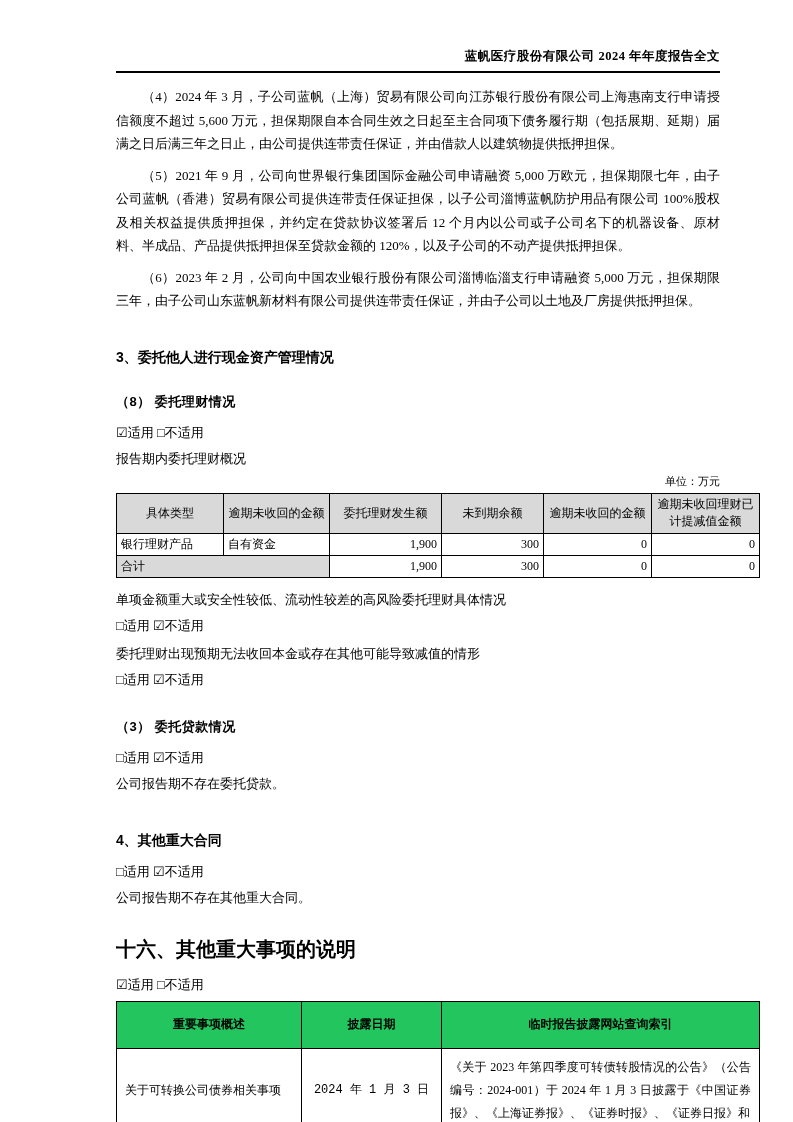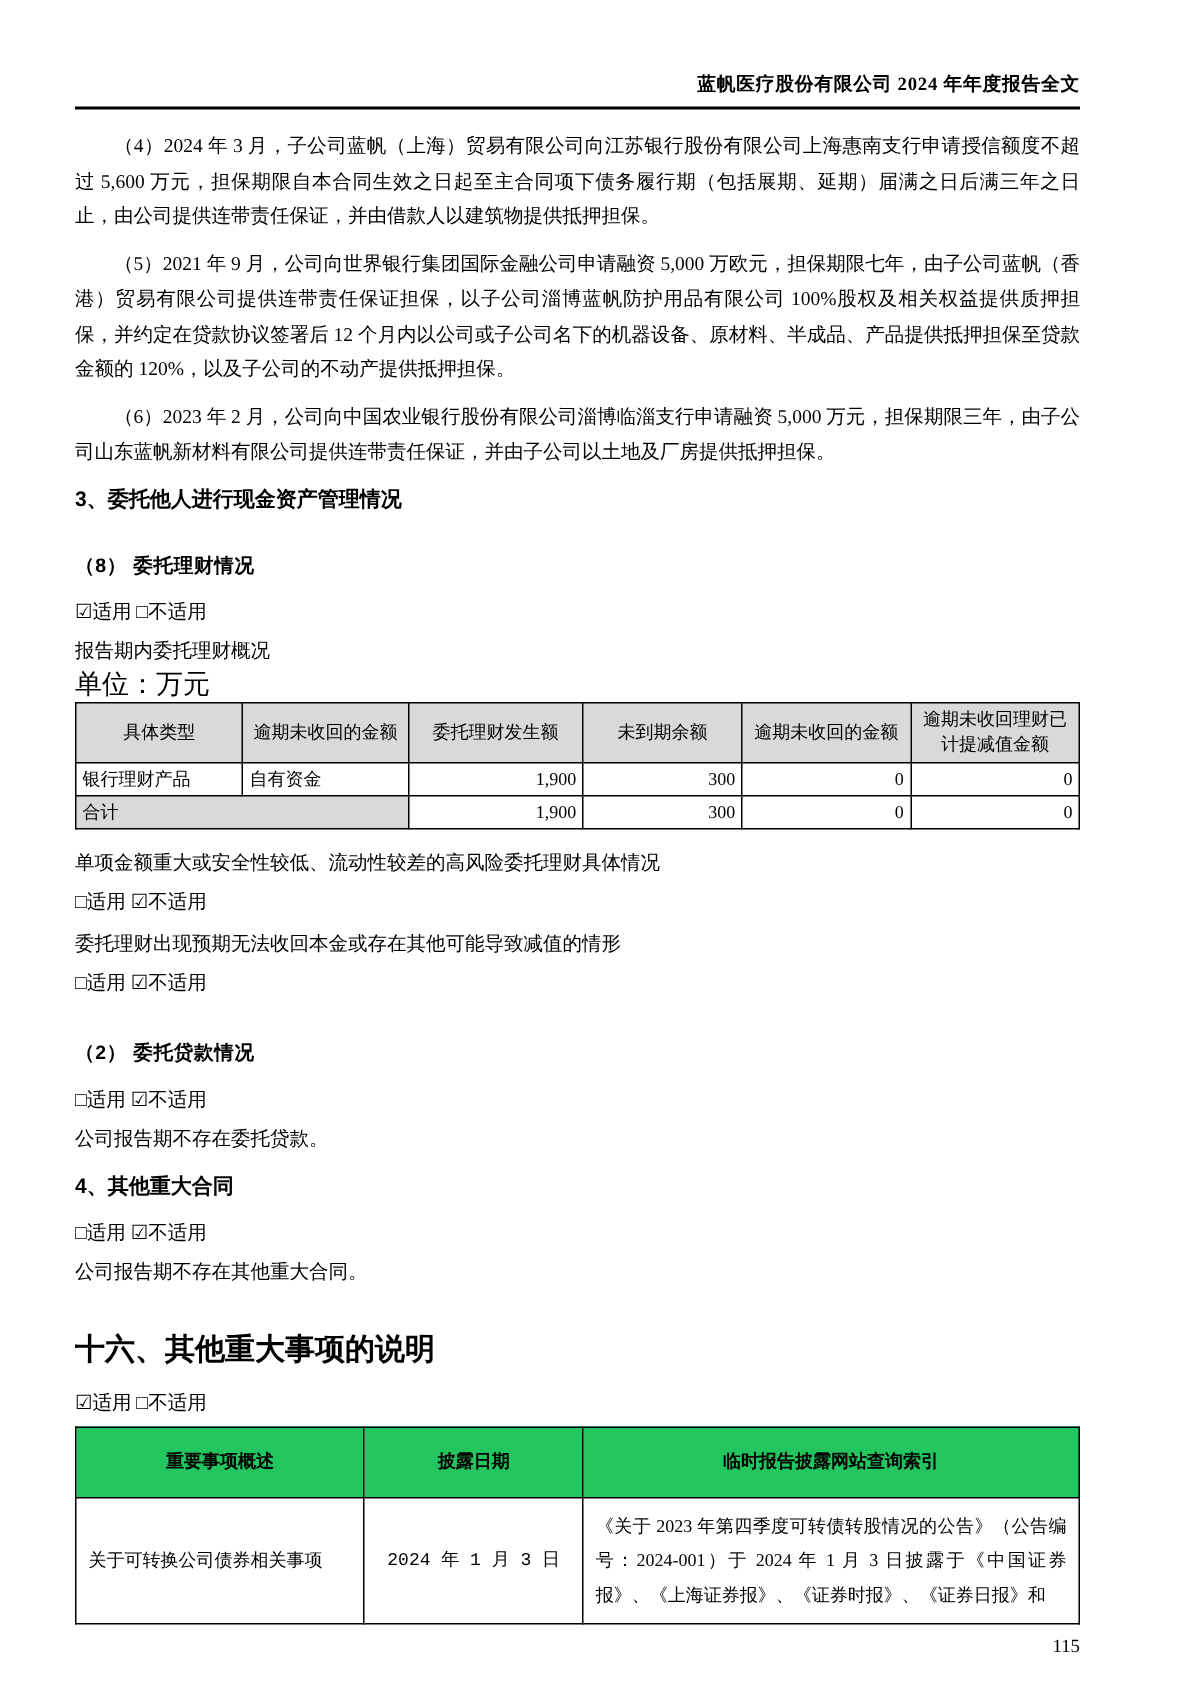--- a/index.html
+++ b/index.html
@@ -5,21 +5,21 @@
   * { margin: 0; padding: 0; box-sizing: border-box; }
   html, body { background: #ffffff; }
   body {
     width: 793px; height: 1122px;
     font-family: "Liberation Serif", "DejaVu Serif", serif;
     color: #000;
   }
   .page {
     position: relative;
     width: 793px; height: 1122px;
-    padding: 48px 73px 0 50px;
+    padding: 48px 73px 0 116px;
     background: #fff;
     overflow: hidden;
   }
   
   .doc-header {
     text-align: right;
     font-size: 12.5px;
     font-weight: bold;
     padding-bottom: 6px;
     border-bottom: 2px solid #000;
@@ -32,21 +32,21 @@
     text-align: justify;
     text-indent: 2em;
     margin-top: 8px;
   }
   .para:first-of-type { margin-top: 12px; }
   
   h2.sec {
     font-family: "Liberation Sans", "DejaVu Sans", sans-serif;
     font-size: 14px;
     font-weight: bold;
-    margin-top: 11px;
+    margin-top: 36px;
   }
   h3.subsec {
     font-family: "Liberation Sans", "DejaVu Sans", sans-serif;
     font-size: 13px;
     font-weight: bold;
     margin-top: 26px;
     letter-spacing: 0.5px;
   }
   h1.chapter {
     font-family: "Liberation Sans", "DejaVu Sans", sans-serif;
@@ -55,22 +55,22 @@
     margin-top: 26px;
   }
   
   .line {
     font-size: 13px;
     line-height: 24px;
     margin-top: 2px;
   }
   .check-line { margin-top: 10px; }
   .unit-line {
-    text-align: left;
-    font-size: 18px;
+    text-align: right;
+    font-size: 11px;
     line-height: 20px;
     margin-top: 0;
   }
   
   table {
     border-collapse: collapse;
     width: 100%;
     table-layout: fixed;
     margin-top: 2px;
   }
@@ -165,21 +165,21 @@
         <td class="num">0</td>
       </tr>
     </tbody>
   </table>
 
   <div class="line" style="margin-top:10px">单项金额重大或安全性较低、流动性较差的高风险委托理财具体情况</div>
   <div class="line">□适用 ☑不适用</div>
   <div class="line" style="margin-top:4px">委托理财出现预期无法收回本金或存在其他可能导致减值的情形</div>
   <div class="line">□适用 ☑不适用</div>
 
-  <h3 class="subsec">（2） 委托贷款情况</h3>
+  <h3 class="subsec">（3） 委托贷款情况</h3>
   <div class="line check-line">□适用 ☑不适用</div>
   <div class="line">公司报告期不存在委托贷款。</div>
 
   <h2 class="sec">4、其他重大合同</h2>
   <div class="line check-line">□适用 ☑不适用</div>
   <div class="line">公司报告期不存在其他重大合同。</div>
 
   <h1 class="chapter">十六、其他重大事项的说明</h1>
   <div class="line check-line">☑适用 □不适用</div>
 

